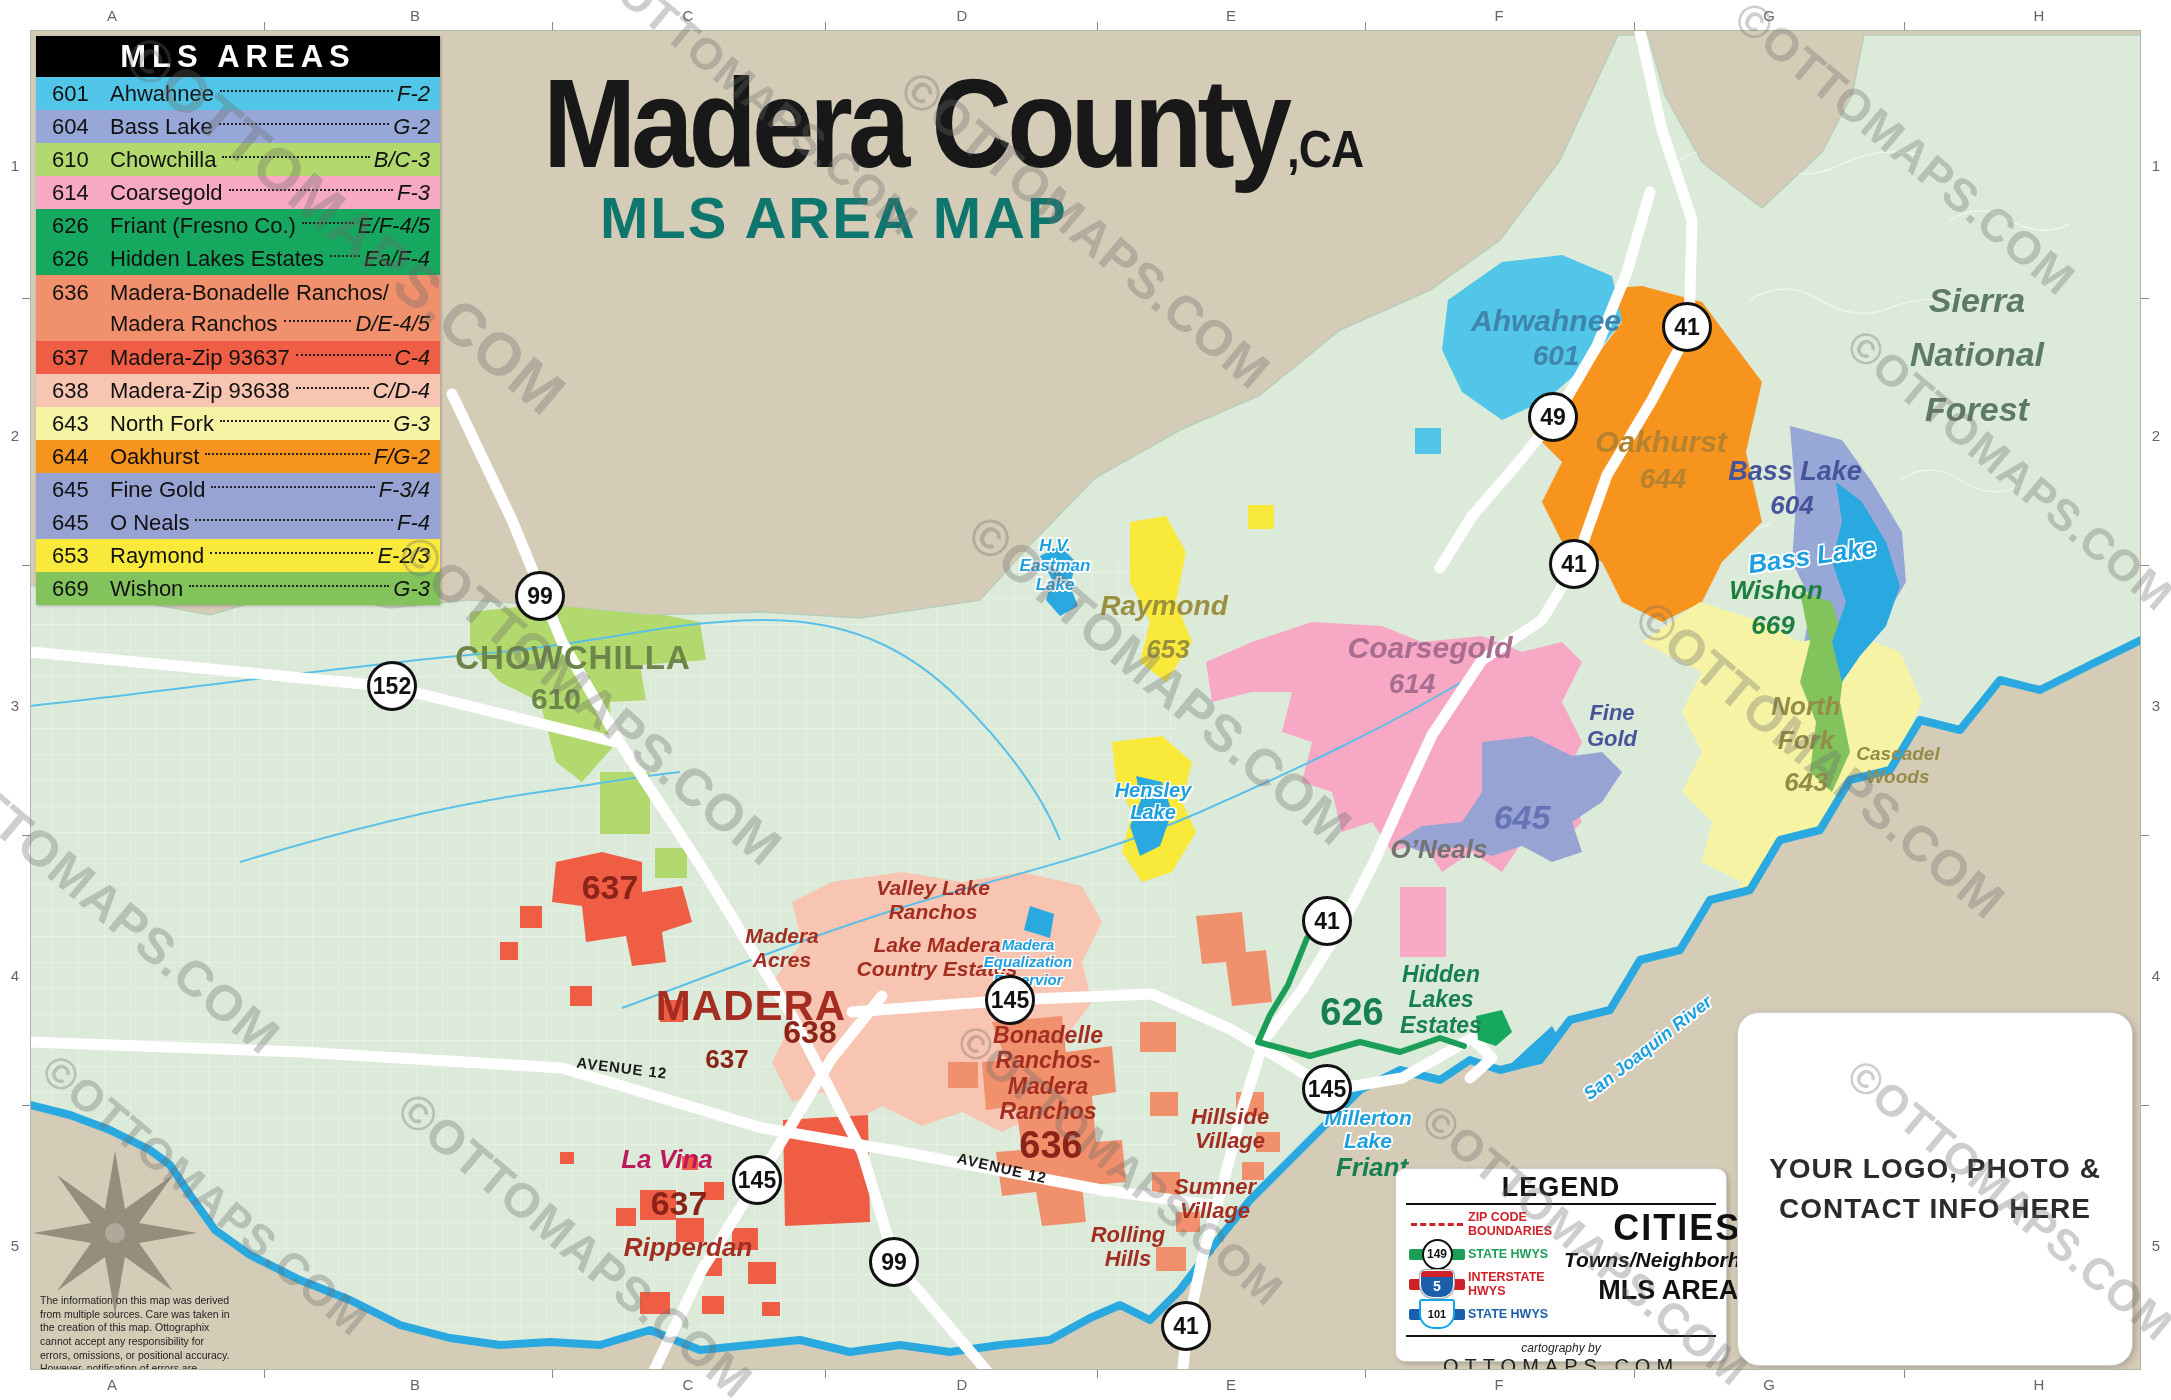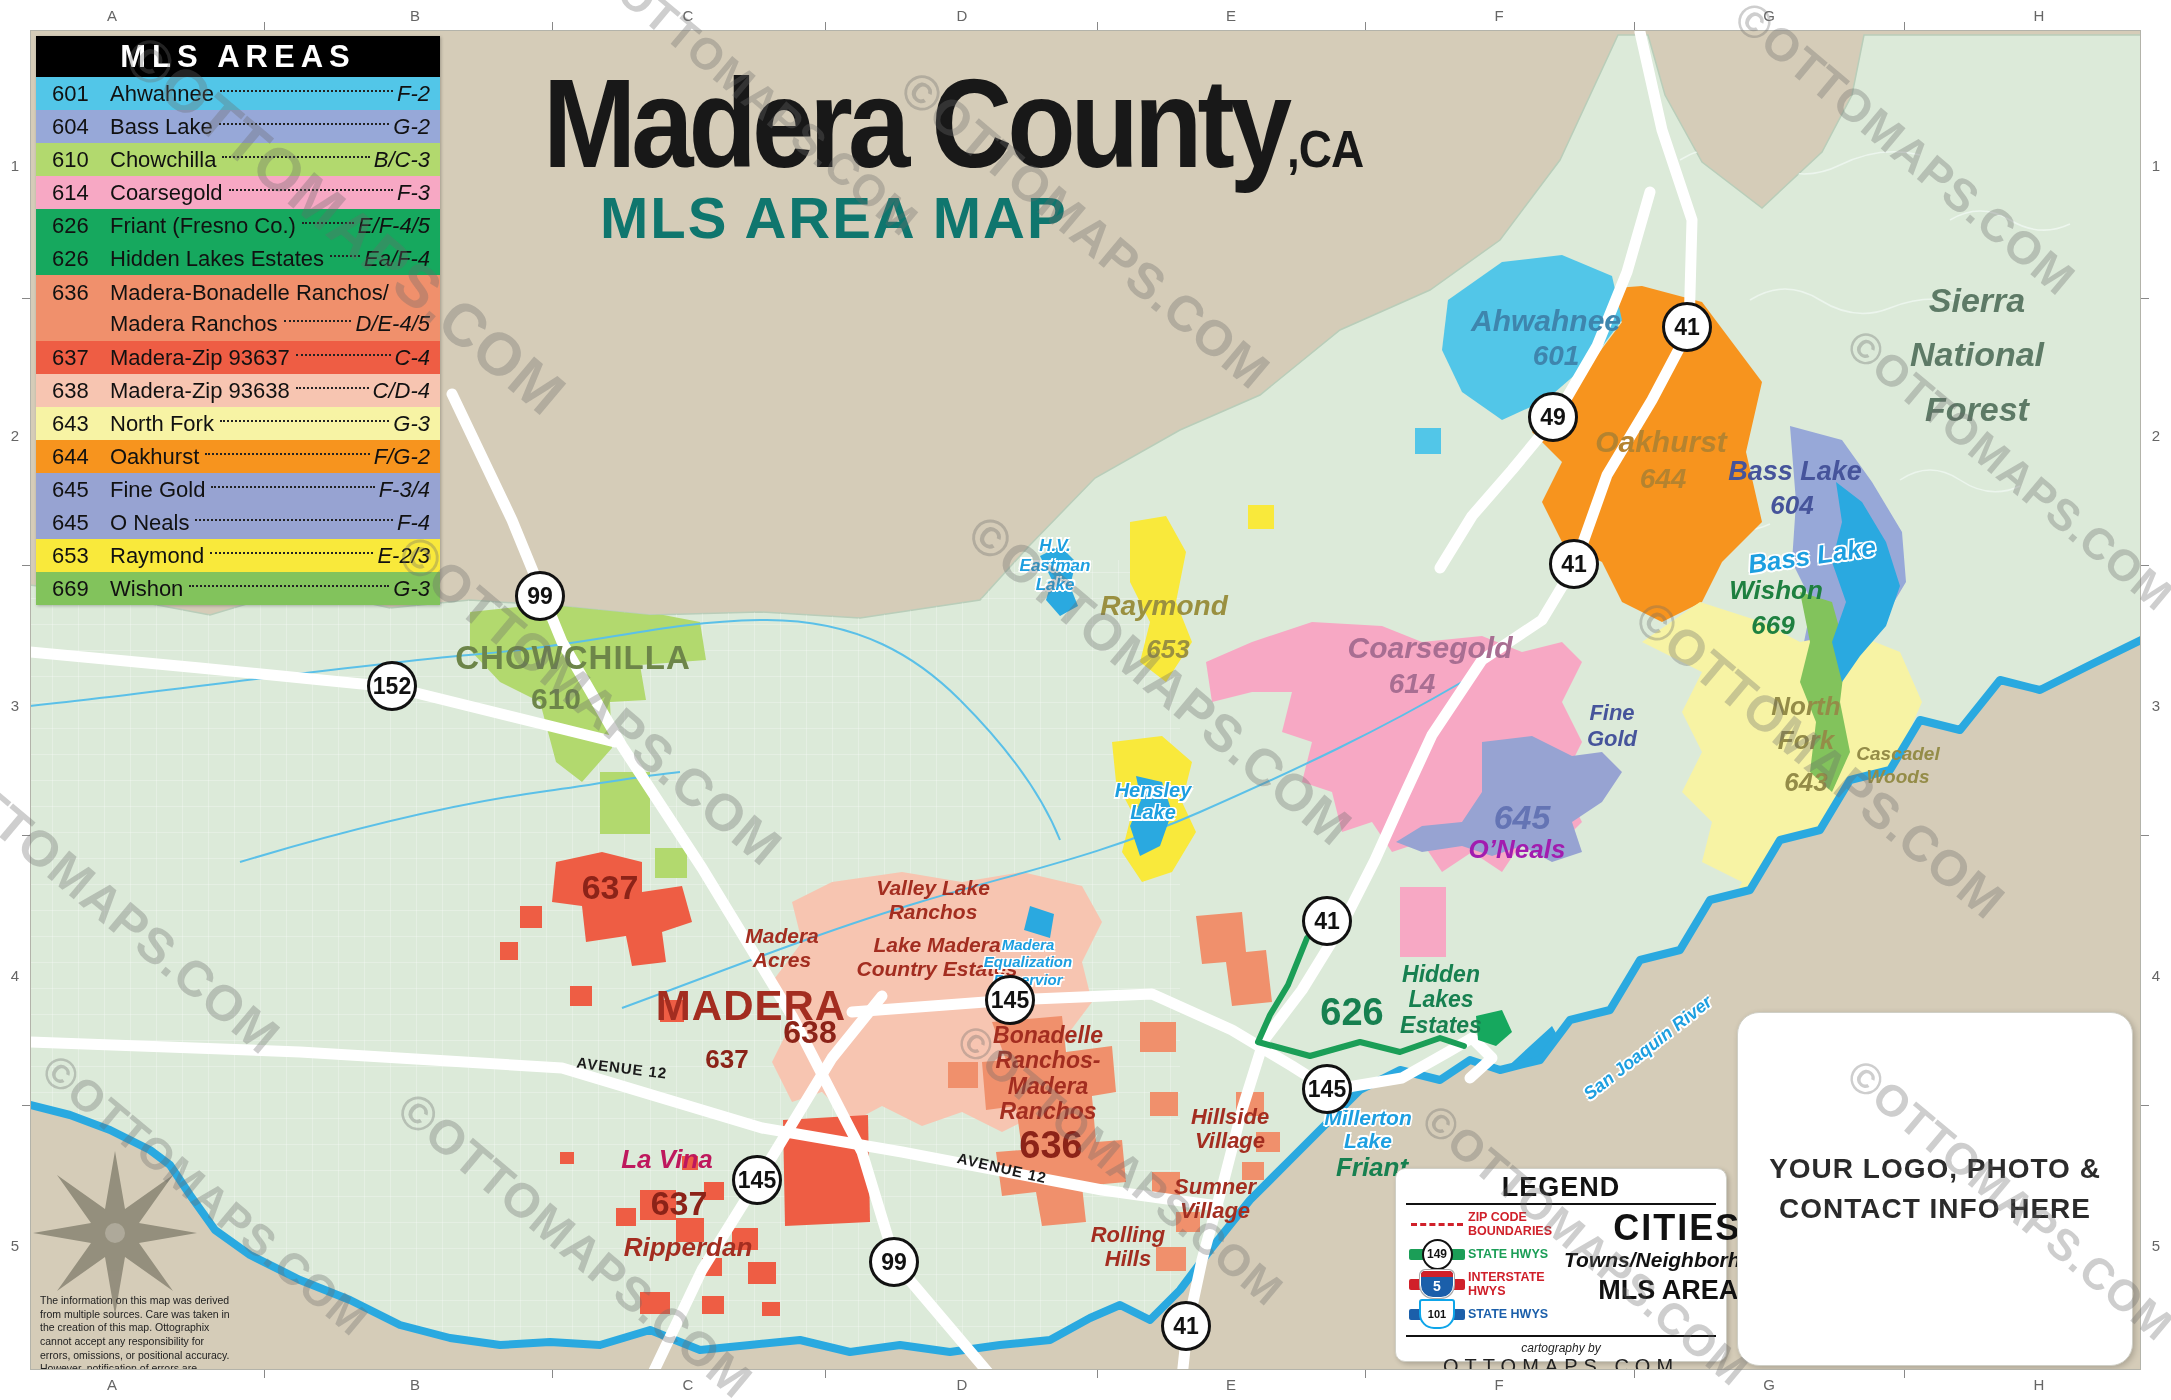--- a/index.html
+++ b/index.html
@@ -370,21 +370,21 @@
   <div class="lbl it" style="left:1168px;top:650px;font-size:26px;color:#9a9040;">653</div>
 
   <div class="lbl it" style="left:1430px;top:648px;font-size:30px;color:#a86e92;">Coarsegold</div>
   <div class="lbl it" style="left:1412px;top:684px;font-size:28px;color:#a86e92;">614</div>
 
   <div class="lbl it" style="left:1612px;top:726px;font-size:22px;color:#46549b;line-height:1.2;">
     <div>Fine</div>
       <div>Gold</div>
   </div>
   <div class="lbl it" style="left:1522px;top:818px;font-size:34px;color:#6474b4;">645</div>
-  <div class="lbl it" style="left:1517px;top:850px;font-size:26px;color:#a21caf;">O’Neals</div>
+  <div class="lbl it" style="left:1439px;top:850px;font-size:26px;color:#737373;">O’Neals</div>
 
   <div class="lbl" style="left:751px;top:1006px;font-size:42px;color:#a32d20;letter-spacing:1px;">MADERA</div>
   <div class="lbl" style="left:810px;top:1033px;font-size:32px;color:#8c2318;">638</div>
   <div class="lbl" style="left:610px;top:888px;font-size:34px;color:#8c2318;">637</div>
   <div class="lbl" style="left:727px;top:1060px;font-size:26px;color:#8c2318;">637</div>
   <div class="lbl it" style="left:782px;top:948px;font-size:21px;color:#a32d20;line-height:1.15;">
     <div>Madera</div>
       <div>Acres</div>
   </div>
   <div class="lbl it" style="left:933px;top:900px;font-size:21px;color:#a32d20;line-height:1.15;">

